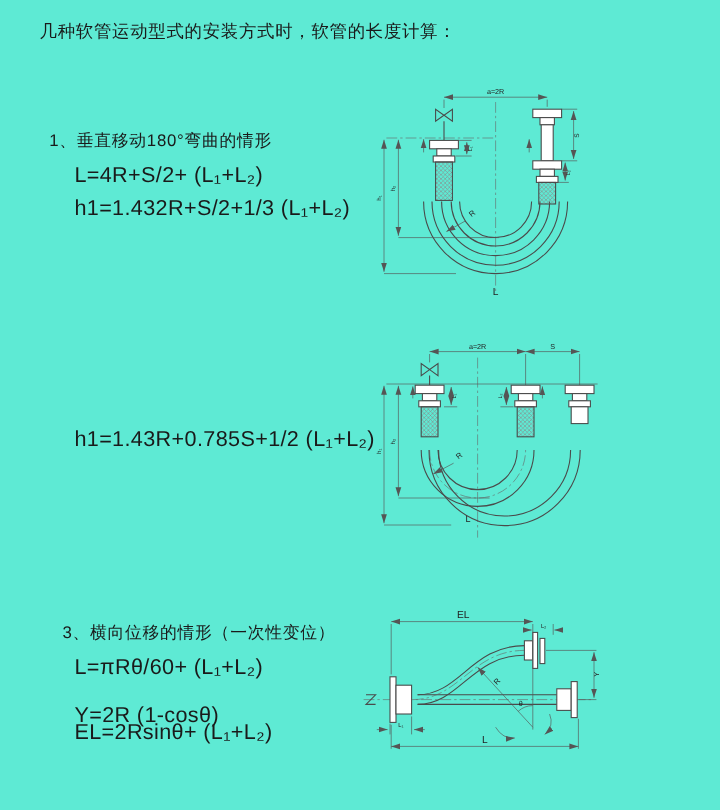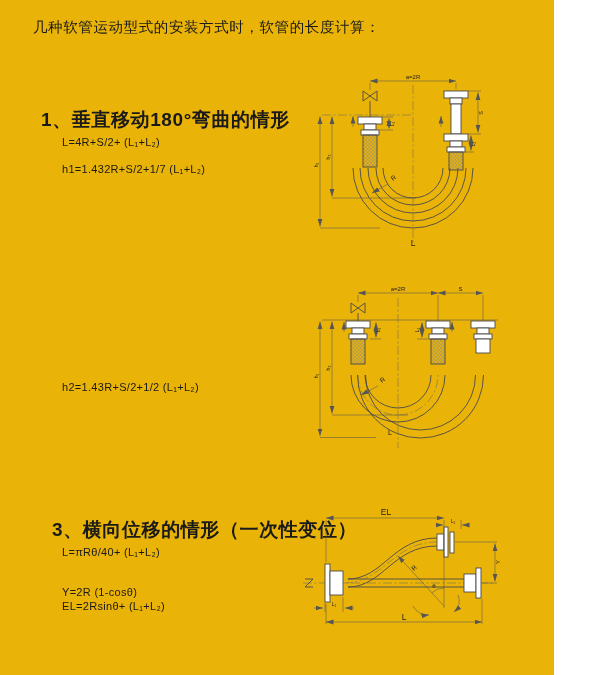--- a/index.html
+++ b/index.html
@@ -1,43 +1,43 @@
 <!DOCTYPE html>
 <html><head>
 <meta charset="utf-8">
 <style>
   html,body{margin:0;padding:0;background:#ffffff;}
-  #page{position:relative;width:554px;height:675px;background:#eab308;overflow:hidden;
+  #page{position:relative;width:600px;height:675px;background:#5eead4;overflow:hidden;
         font-family:"Liberation Sans","DejaVu Sans",sans-serif;color:#1a1a1a;}
   .t{position:absolute;white-space:nowrap;line-height:1;}
   .title{font-size:14.5px;letter-spacing:0.6px;font-weight:500;}
-  .head{font-size:19px;letter-spacing:0.6px;font-weight:700;}
-  .f{font-size:11px;letter-spacing:0.3px;}
+  .head{font-size:14px;letter-spacing:0.6px;font-weight:400;}
+  .f{font-size:18px;letter-spacing:0.3px;}
   svg{position:absolute;overflow:visible;}
   svg text{fill:#222;font-family:"Liberation Sans","DejaVu Sans",sans-serif;}
   .ln{stroke:#4a4a4a;stroke-width:0.9;fill:none;}
   .lnw{stroke:#4a4a4a;stroke-width:0.9;fill:#ffffff;}
   .dim{stroke:#555;stroke-width:0.55;fill:none;}
   .cl{stroke:#666;stroke-width:0.5;fill:none;stroke-dasharray:9 2.5 2 2.5;}
 </style>
 </head>
 <body>
 
 <div id="page">
 
   <div class="t title" style="left:33px;top:20px">几种软管运动型式的安装方式时，软管的长度计算：</div>
 
   <div class="t head" style="left:41px;top:110px">1、垂直移动180°弯曲的情形</div>
   <div class="t f" style="left:62px;top:137px">L=4R+S/2+ (L₁+L₂)</div>
-  <div class="t f" style="left:62px;top:164px">h1=1.432R+S/2+1/7 (L₁+L₂)</div>
-
-  <div class="t f" style="left:62px;top:382px">h2=1.43R+S/2+1/2 (L₁+L₂)</div>
+  <div class="t f" style="left:62px;top:164px">h1=1.432R+S/2+1/3 (L₁+L₂)</div>
+
+  <div class="t f" style="left:62px;top:357px">h1=1.43R+0.785S+1/2 (L₁+L₂)</div>
 
   <div class="t head" style="left:52px;top:520px">3、横向位移的情形（一次性变位）</div>
-  <div class="t f" style="left:62px;top:547px">L=πRθ/40+ (L₁+L₂)</div>
+  <div class="t f" style="left:62px;top:547px">L=πRθ/60+ (L₁+L₂)</div>
   <div class="t f" style="left:62px;top:587px">Y=2R (1-cosθ)</div>
   <div class="t f" style="left:62px;top:601px">EL=2Rsinθ+ (L₁+L₂)</div>
 
   <svg style="left:308px;top:65px" width="290" height="200" viewBox="0 0 290 200">
     <defs>
       <pattern id="hp1" width="3.5" height="3.5" patternUnits="userSpaceOnUse">
         <path d="M0,3.5 L3.5,0 M0,0 L3.5,3.5" stroke="#8a8a8a" stroke-width="0.5" fill="none"></path>
       </pattern>
       <marker id="a1" markerWidth="10" markerHeight="8" refX="7.5" refY="3" orient="auto-start-reverse" markerUnits="userSpaceOnUse">
         <path d="M0,0.6 L7.5,3 L0,5.4 Z" fill="#555"></path>

